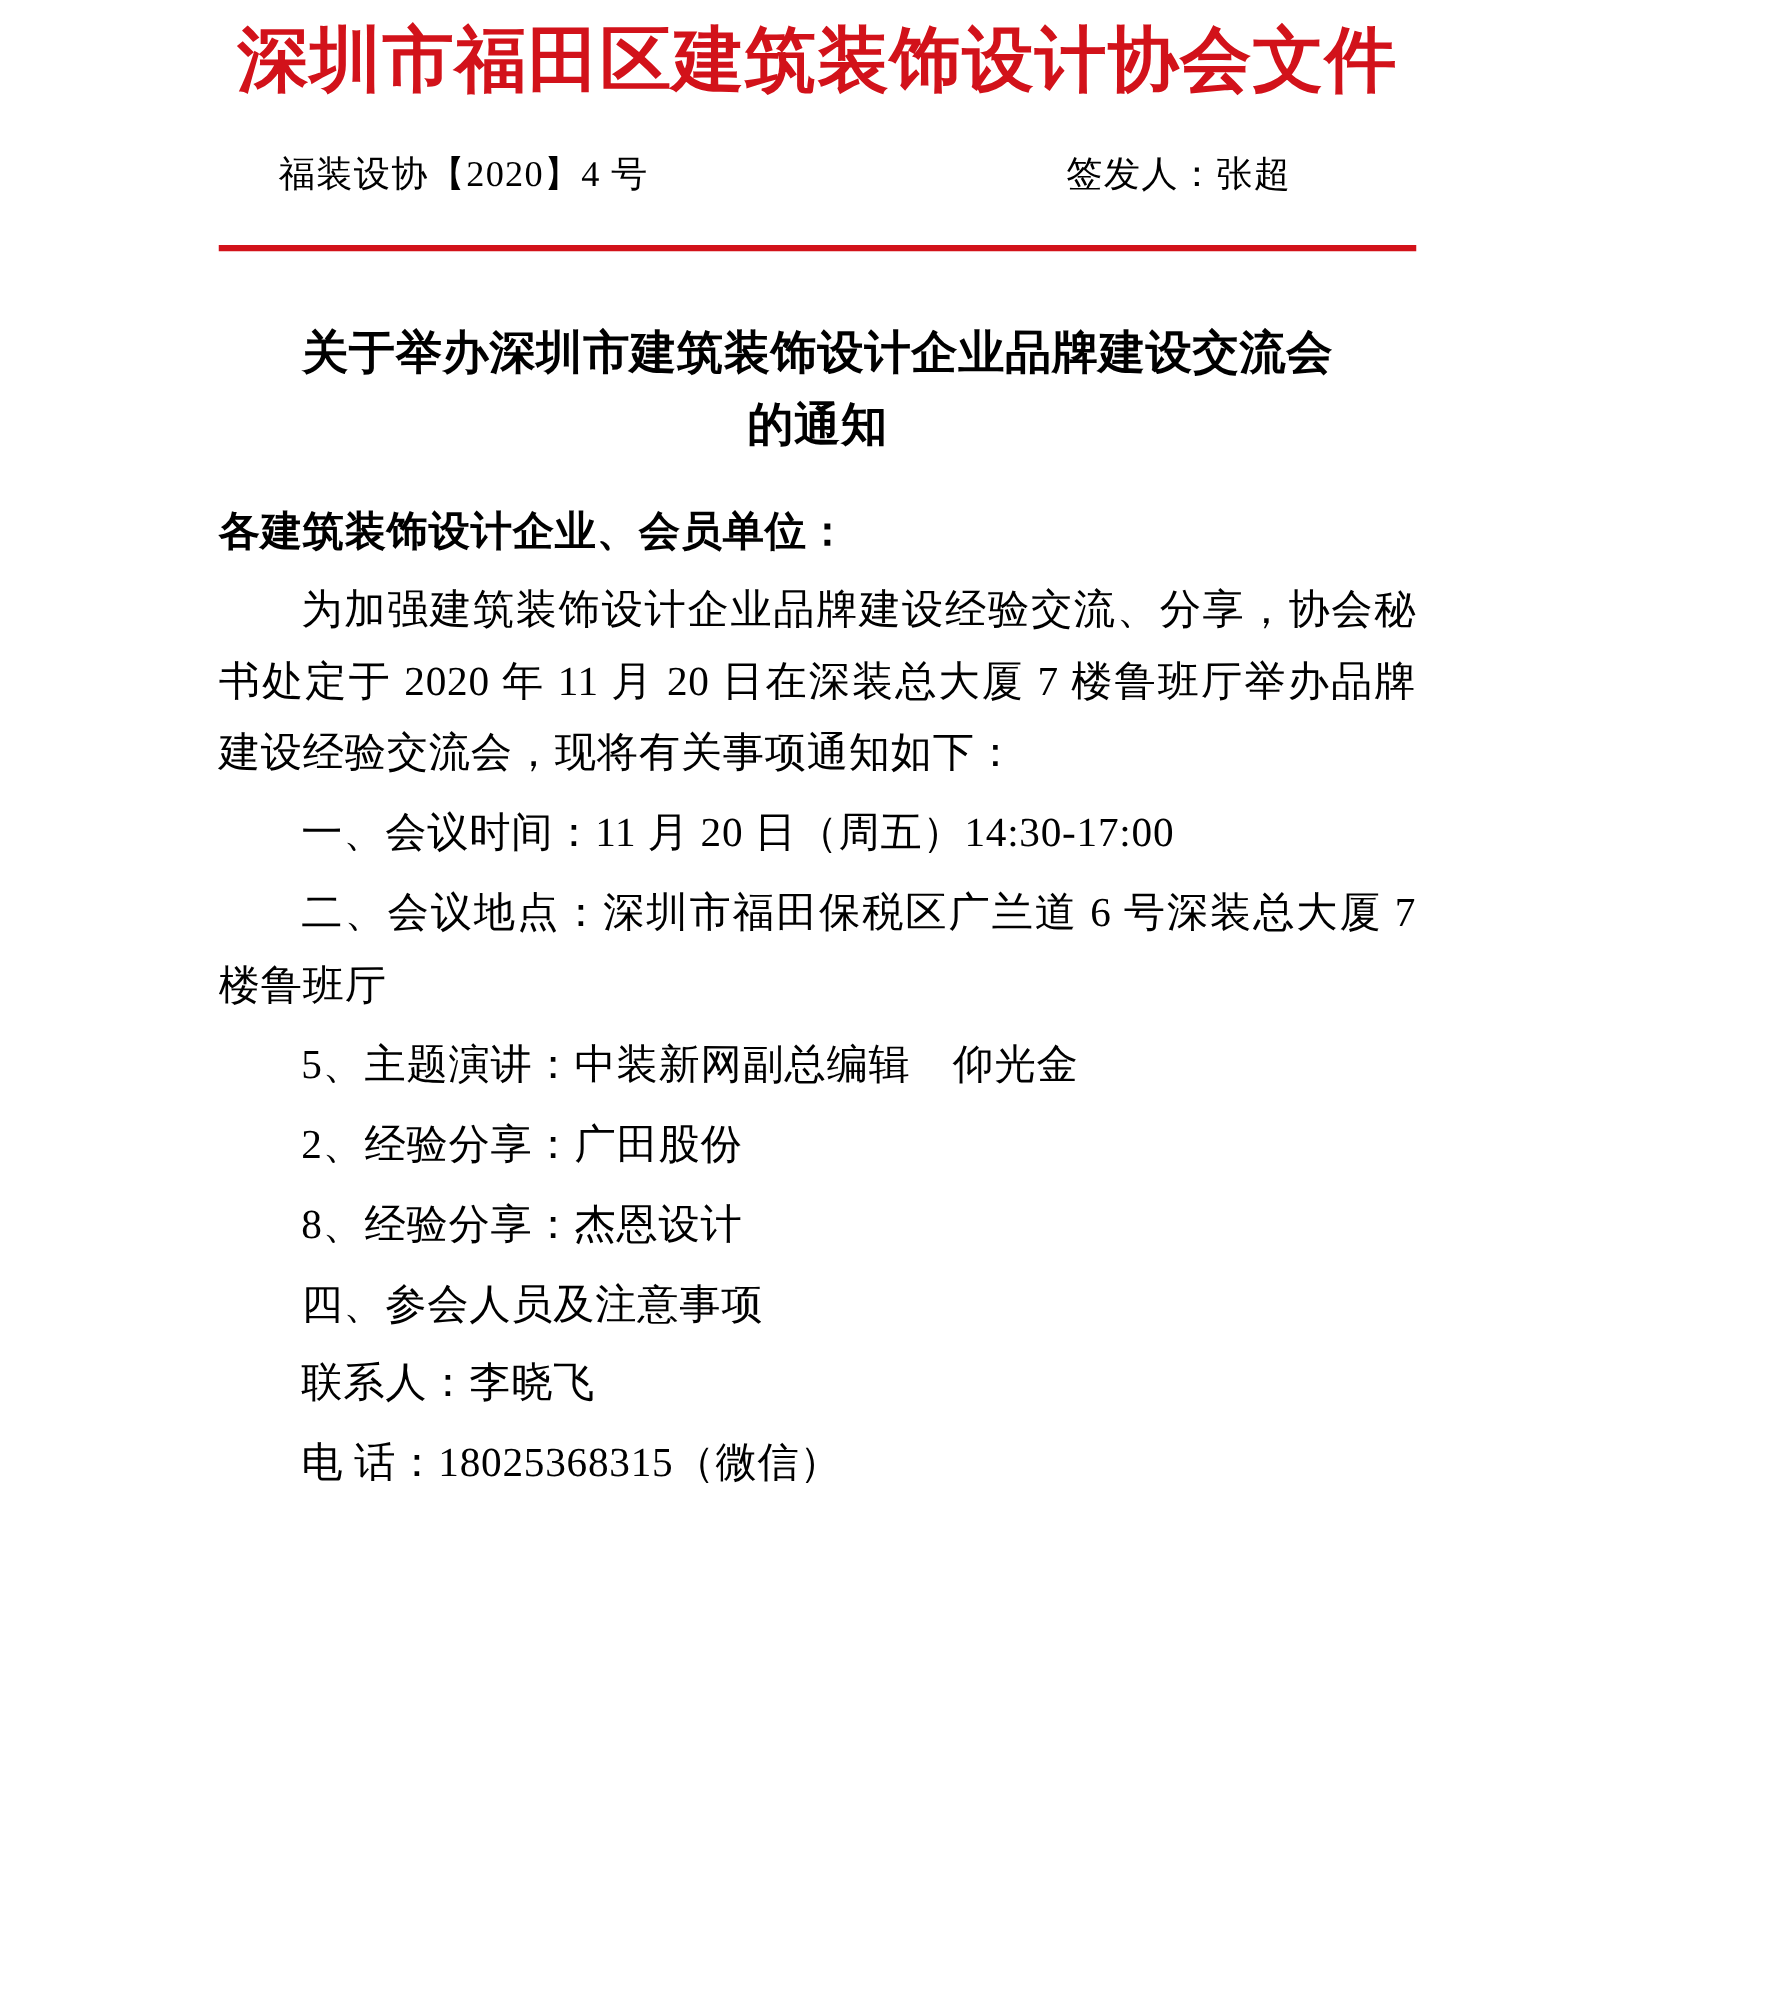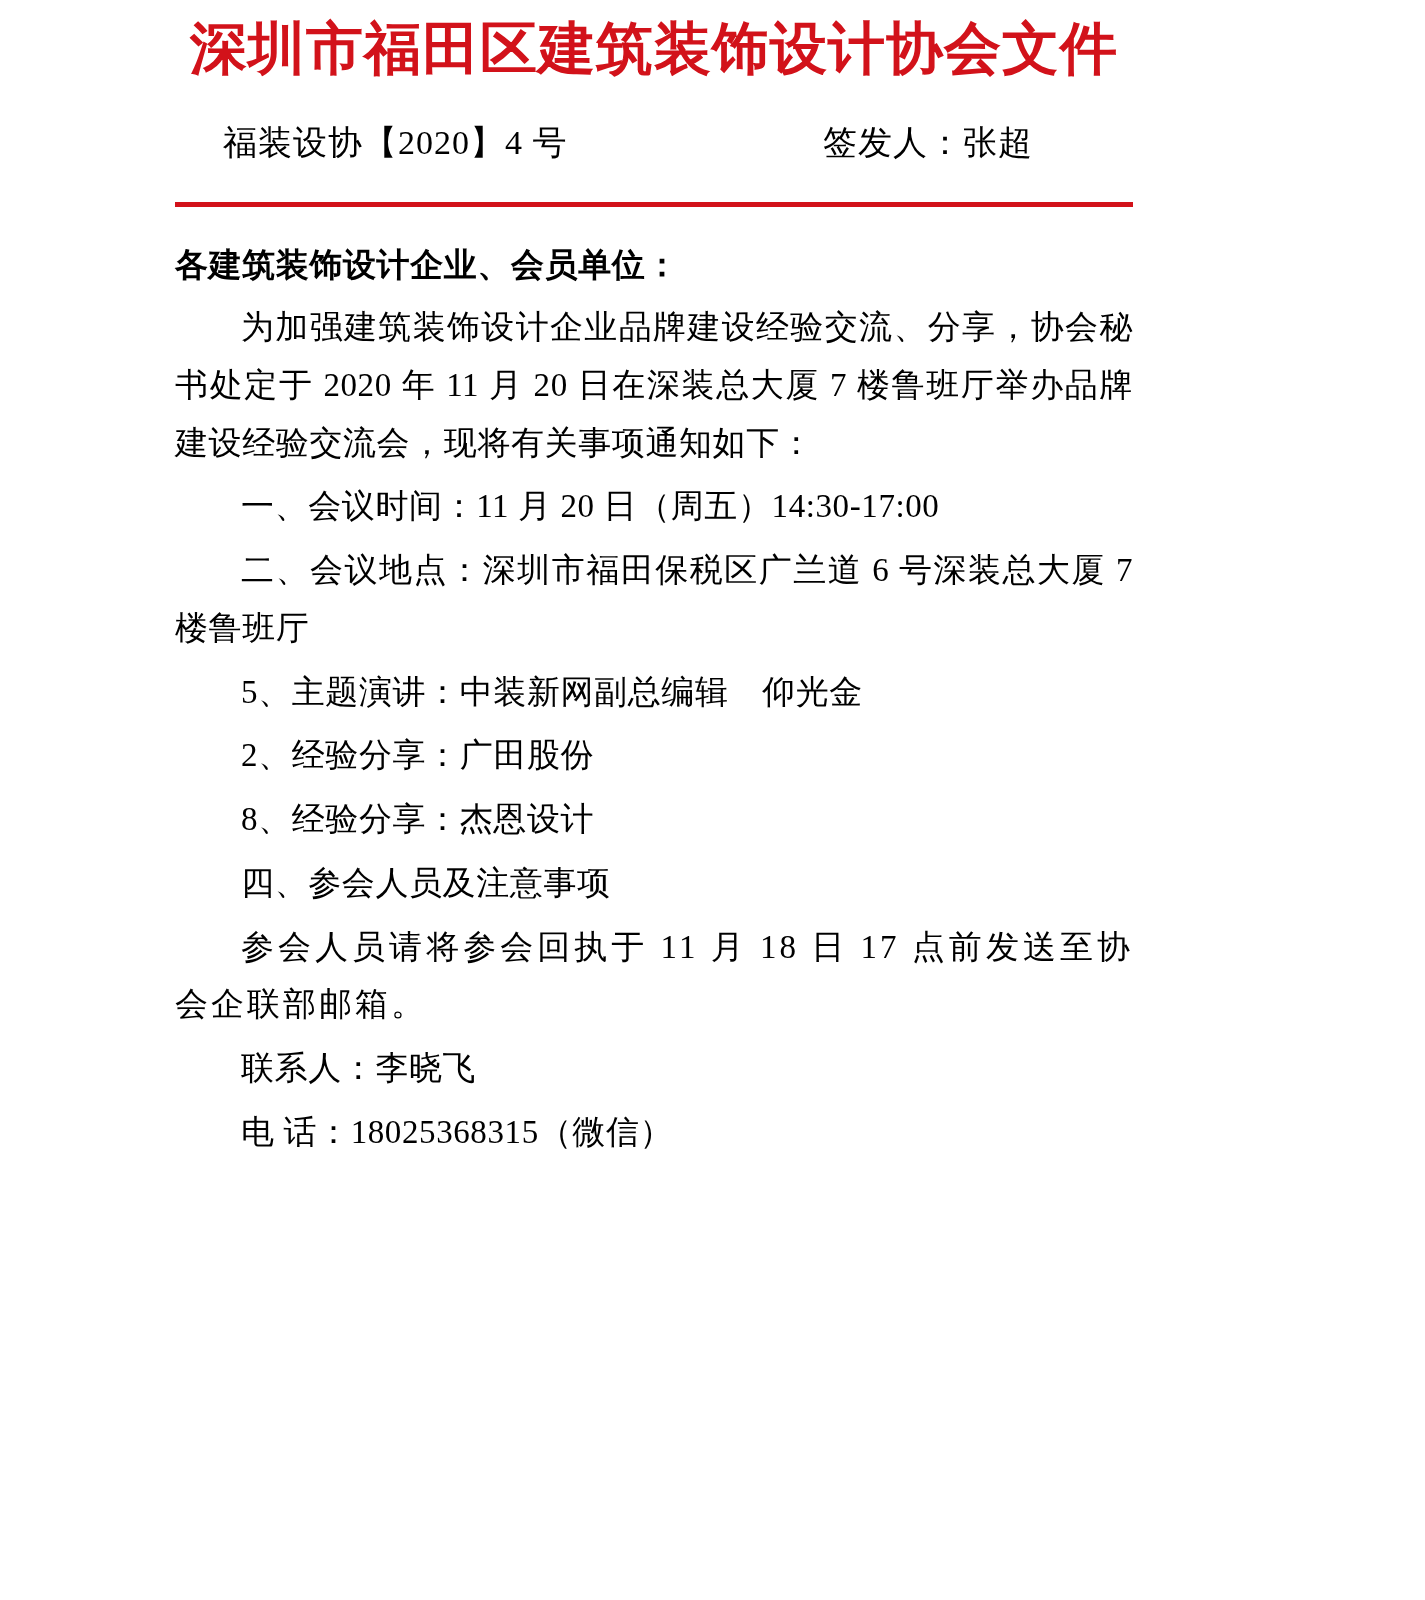--- a/index.html
+++ b/index.html
@@ -30,21 +30,21 @@
     font-size: 57px;
     letter-spacing: 1px;
     line-height: 1.2;
     padding-top: 14px;
     white-space: nowrap;
   }
   .doc-meta {
     display: flex;
     justify-content: space-between;
     align-items: baseline;
-    font-size: 34px;
+    font-size: 29px;
     padding-top: 38px;
     padding-left: 48px;
     padding-right: 60px;
     letter-spacing: 1px;
   }
   .doc-meta .issuer {
     padding-right: 40px;
   }
   .red-rule {
     height: 5px;
@@ -105,39 +105,42 @@
 
   <div class="masthead">深圳市福田区建筑装饰设计协会文件</div>
 
   <div class="doc-meta">
     <div class="doc-number">福装设协【2020】4 号</div>
     <div class="issuer">签发人：张超</div>
   </div>
 
   <div class="red-rule"></div>
 
+  <div class="doc-title">
+    <span>关于举办深圳市建筑装饰设计企业品牌建设交流会</span>
+    <span class="line2">的通知</span>
+  </div>
 
   <div class="body-text">
 
     <p class="para noindent p-block">各建筑装饰设计企业、会员单位：</p>
 
     <p class="para indent1 p-block">为加强建筑装饰设计企业品牌建设经验交流、分享，协会秘书处定于 2020 年 11 月 20 日在深装总大厦 7 楼鲁班厅举办品牌建设经验交流会，现将有关事项通知如下：</p>
 
     <p class="para indent-item item-gap">一、会议时间：11 月 20 日（周五）14:30-17:00</p>
 
     <p class="para indent-item item-gap">二、会议地点：深圳市福田保税区广兰道 6 号深装总大厦 7 楼鲁班厅</p>
 
 
     <p class="para indent-item item-gap">5、主题演讲：中装新网副总编辑　仰光金</p>
     <p class="para indent-item item-gap">2、经验分享：广田股份</p>
     <p class="para indent-item item-gap">8、经验分享：杰恩设计</p>
 
     <p class="para indent-item item-gap">四、参会人员及注意事项</p>
 
-    <p class="para indent1 item-gap spaced">参会人员请将参会回执于 11 月 18 日 17 点前发送至协会企联部邮箱。</p>
 
     <p class="para indent-item item-gap">联系人：李晓飞</p>
 
     <p class="para indent-item item-gap">电  话：18025368315（微信）</p>
 
   </div>
 
 </div>
 
 </body></html>

